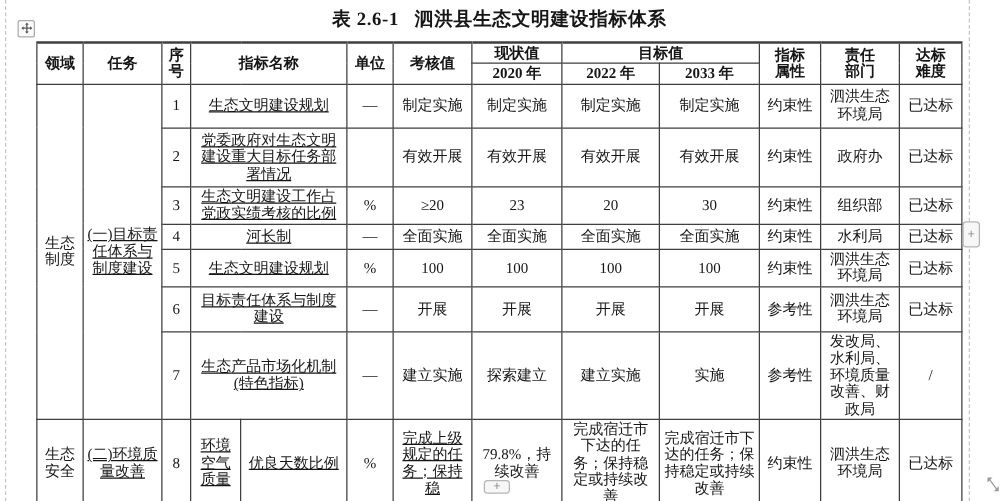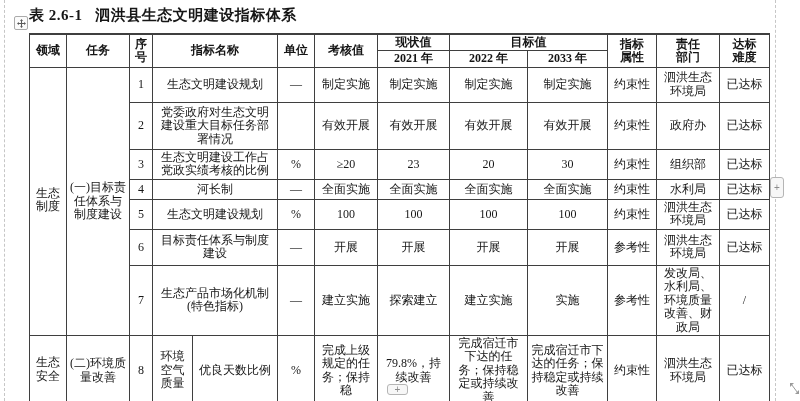--- a/index.html
+++ b/index.html
@@ -9,37 +9,37 @@
   }
   .guide{position:absolute;top:0;height:401px;width:0;border-left:1px dashed #c6c6c6;}
   .guide-left{left:4px;}
   .guide-right{left:775px;}
   .move-handle{
     position:absolute;left:14px;top:16px;width:14px;height:14px;
     border:1px solid #ababab;background:#fbfbfb;border-radius:2px;
     display:flex;align-items:center;justify-content:center;cursor:move;box-sizing:border-box;
   }
   .doc-title{
-    position:absolute;left:29px;top:6px;width:741px;text-align:left;
+    position:absolute;left:29px;top:6px;width:741px;text-align:center;
     font-size:15px;font-weight:bold;letter-spacing:.5px;white-space:pre;
   }
   table.grid{
     position:absolute;left:29px;top:33px;width:741px;
     border-collapse:collapse;table-layout:fixed;
   }
   table.grid th,table.grid td{
     border:1px solid #3f3f3f;padding:1px 3px;font-size:12px;line-height:1.12;
     text-align:center;vertical-align:middle;overflow:hidden;box-sizing:border-box;
     font-weight:normal;white-space:pre-line;word-break:break-all;
   }
   table.grid thead th{font-weight:bold;}
   table.grid thead tr:first-child th{border-top:2px solid #3f3f3f;}
   table.grid tbody tr:last-child td{border-bottom:2px solid #3f3f3f;}
-  td.bold{font-weight:bold;font-family:Liberation Mono, monospace;}
-  td.just{text-align:justify;padding:1px 4px;}
+  td.bold{font-weight:bold;}
+  td.just{text-align:justify;padding:1px 4px;text-decoration:underline;}
   td.dept-small{font-size:11px;text-align:justify;}
   .plus-btn{
     position:absolute;border:1px solid #b5b5b5;background:#f7f7f7;border-radius:3px;
     color:#8a8a8a;display:flex;align-items:center;justify-content:center;
     font-family:"Liberation Sans",sans-serif;font-size:10px;line-height:1;cursor:pointer;box-sizing:border-box;
   }
   .plus-right{left:770px;top:177px;width:14px;height:21px;}
   .plus-bottom{left:387px;top:384px;width:21px;height:11px;}
   .resize-handle{position:absolute;left:789px;top:381px;width:11px;height:13px;cursor:nwse-resize;}
 </style>
@@ -89,21 +89,21 @@
         <th>现状值</th>
         <th colspan="2">目标值</th>
         <th rowspan="2">指标
 属性</th>
         <th rowspan="2">责任
 部门</th>
         <th rowspan="2">达标
 难度</th>
       </tr>
       <tr style="height:15px">
-        <th>2021 年</th>
+        <th>2020 年</th>
         <th>2022 年</th>
         <th>2033 年</th>
       </tr>
     </thead>
     <tbody>
       <tr style="height:35px">
         <td rowspan="7" class="bold">生态制度</td>
         <td rowspan="7" class="just">(一)目标责任体系与制度建设</td>
         <td>1</td>
         <td colspan="2" class="just">生态文明建设规划</td>

